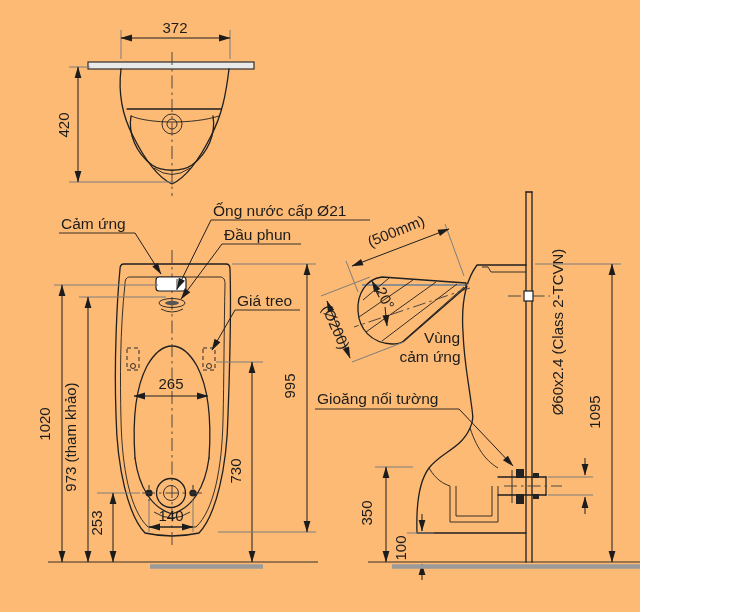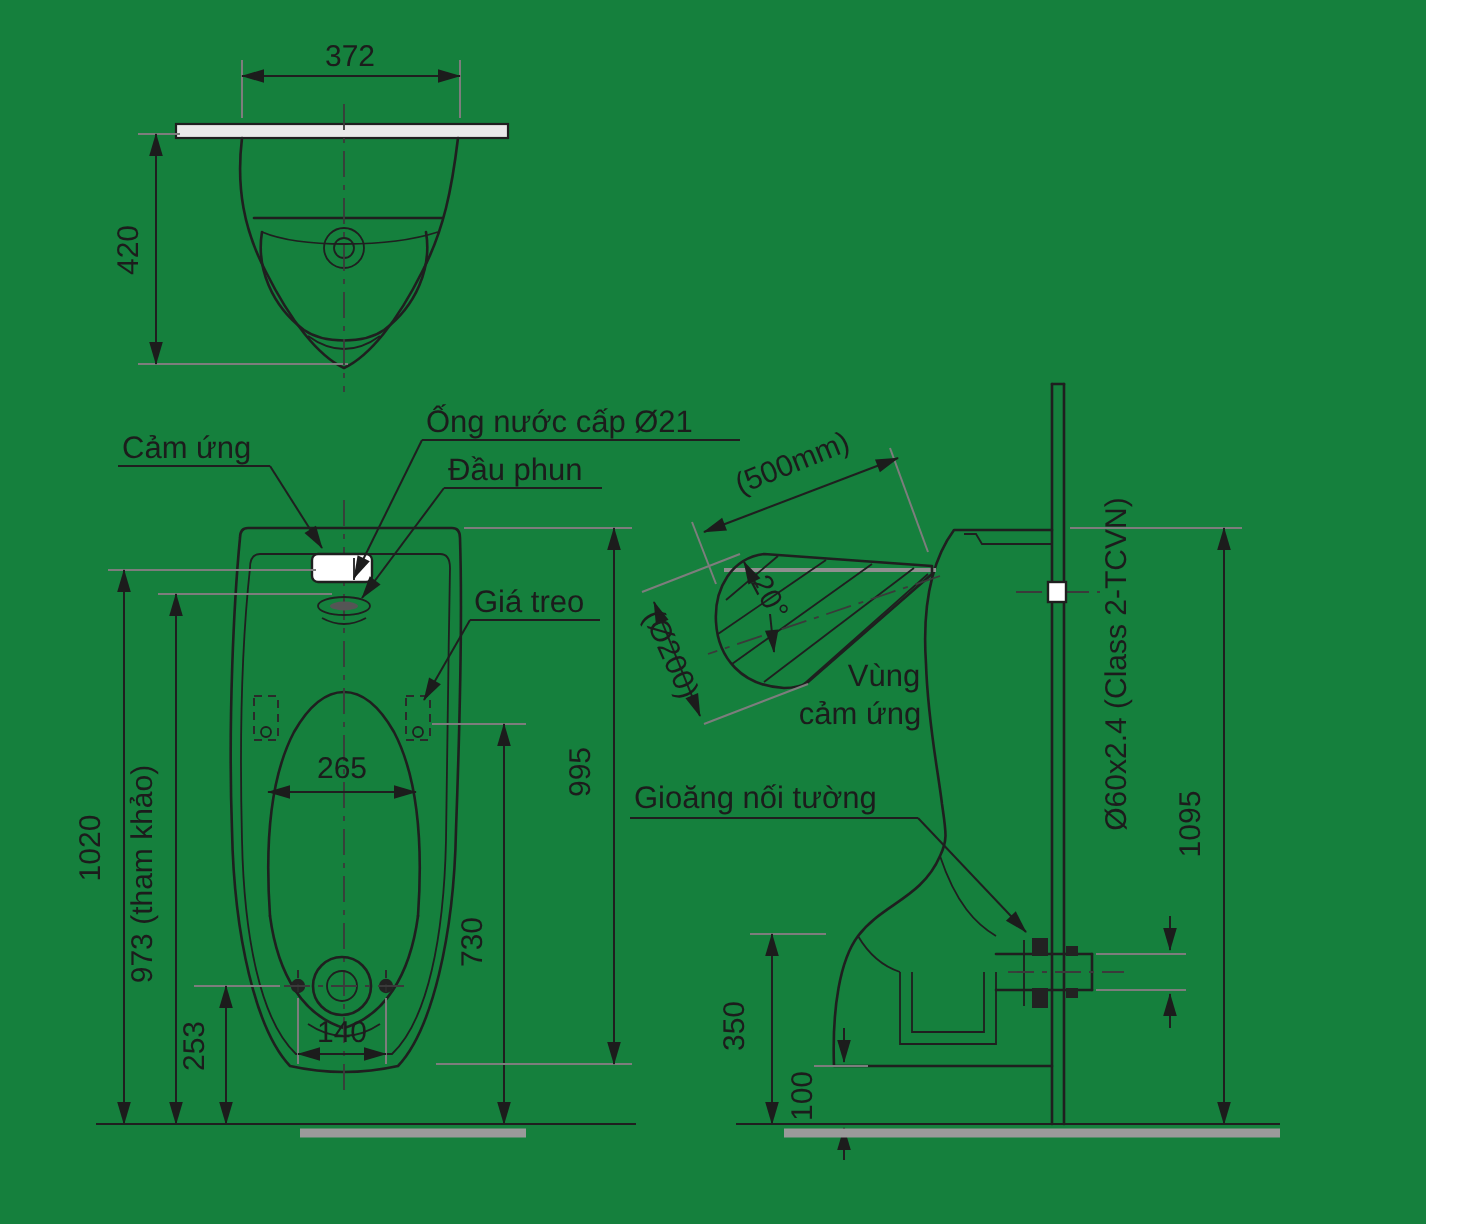--- a/index.html
+++ b/index.html
@@ -1,16 +1,16 @@
 <!DOCTYPE html>
 <html><head>
 <meta charset="utf-8">
 <style>
   html,body{margin:0;padding:0;background:#ffffff;}
-  .stage{position:relative;width:713px;height:612px;background:#15803d;overflow:hidden;
+  .stage{position:relative;width:640px;height:612px;background:#fdba74;overflow:hidden;
          font-family:"Liberation Sans","DejaVu Sans",sans-serif;}
   svg text{fill:#1c1c1c;font-family:"Liberation Sans","DejaVu Sans",sans-serif;font-size:15px;}
   svg .lbl{font-size:15.5px;}
   .obj{stroke:#1f1f1f;stroke-width:1.3;fill:none;stroke-linejoin:round;stroke-linecap:round;}
   .thin{stroke:#1f1f1f;stroke-width:0.9;fill:none;}
   .dim{stroke:#1f1f1f;stroke-width:1;fill:none;}
   .ext{stroke:#7d7d7d;stroke-width:1;fill:none;}
   .cl{stroke:#3a3a3a;stroke-width:0.9;fill:none;stroke-dasharray:13 4 2.5 4;}
   .dash{stroke:#2a2a2a;stroke-width:1;fill:none;stroke-dasharray:4 3;}
   .floor{stroke:#9a9a9a;stroke-width:4.5;fill:none;}

